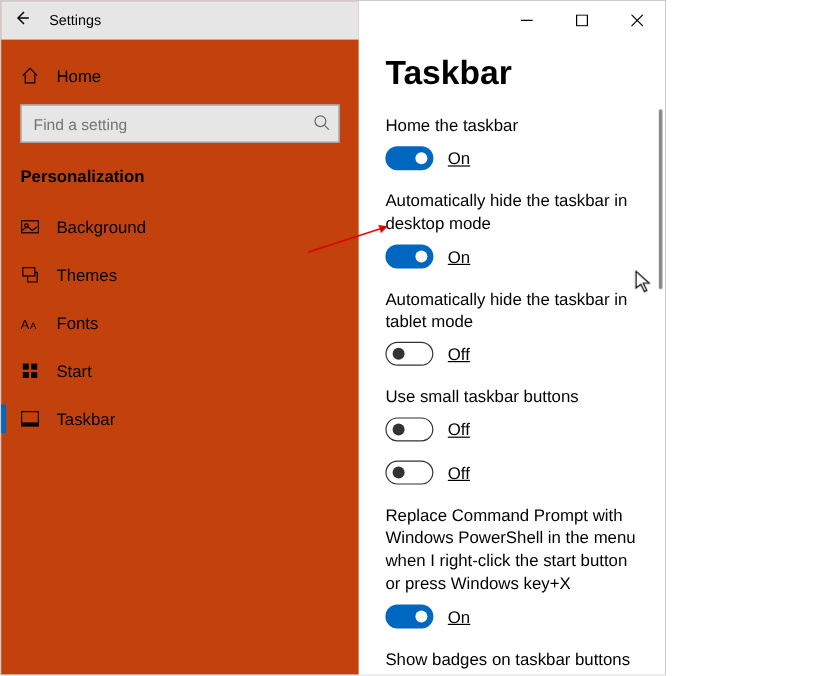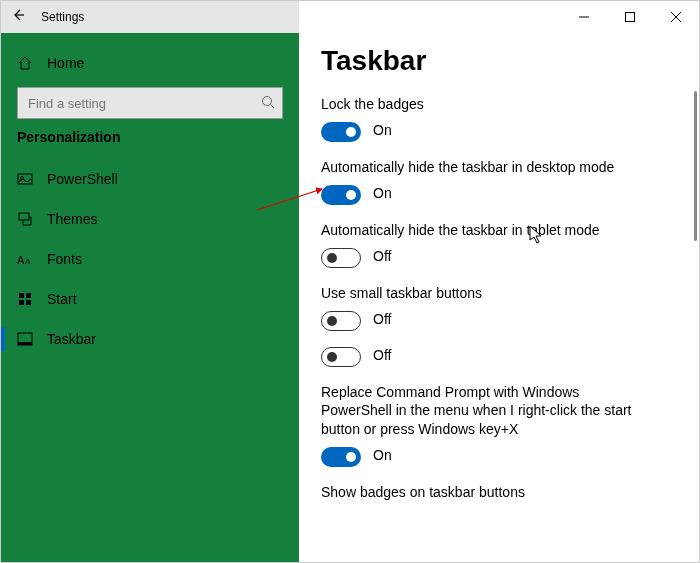--- a/index.html
+++ b/index.html
@@ -1,48 +1,48 @@
 <!DOCTYPE html>
 <html><head>
 <meta charset="utf-8">
 <style>
   * { box-sizing: border-box; margin: 0; padding: 0; font-family: "Segoe UI", sans-serif; }
   body { width: 700px; height: 563px; overflow: hidden; background: #fff; }
-  .window { display: flex; width: 700px; height: 563px; border: 1px solid #ccc; position: relative; }
+  .window { display: flex; width: 555px; height: 563px; border: 1px solid #ccc; position: relative; }
 
   
   .titlebar { position: absolute; top: 0; left: 0; right: 0; height: 32px; display: flex; align-items: center; z-index: 5; }
   .titlebar-left { display: flex; align-items: center; background: #e6e6e6; width: 298px; height: 32px; padding-left: 10px; gap: 16px; }
   .titlebar-title { font-size: 12px; color: #000; }
   .win-controls { position: absolute; right: 0; top: 0; display: flex; }
   .win-btn { width: 46px; height: 32px; display: flex; align-items: center; justify-content: center; cursor: default; }
   .win-btn svg { display: block; }
 
   
-  .sidebar { width: 298px; background: #15803d; height: 100%; padding-top: 44px; display: flex; flex-direction: column; }
+  .sidebar { width: 298px; background: #c2410c; height: 100%; padding-top: 44px; display: flex; flex-direction: column; }
   .home-row { display: flex; align-items: center; gap: 14px; padding: 10px 16px; cursor: default; }
   .home-row .icon { width: 16px; height: 16px; }
   .home-row span.label { font-size: 14px; }
-  .search-wrap { margin: 6px 16px 0 16px; }
+  .search-wrap { margin: 6px 16px 10px 16px; }
   .search { width: 100%; height: 32px; border: 1px solid #999; background: #e6e6e6; padding: 0 32px 0 10px; font-size: 13px; outline: none; color: #666; }
   .search-box { position: relative; }
   .search-icon { position: absolute; right: 8px; top: 8px; }
   .category { font-weight: 600; font-size: 14px; padding: 10px 16px 14px 16px; }
   .nav { display: flex; flex-direction: column; }
   .nav-item { display: flex; align-items: center; gap: 14px; padding: 12px 16px; cursor: default; font-size: 14px; position: relative; }
   .nav-item .icon { width: 16px; height: 16px; display: flex; align-items: center; justify-content: center; }
   .nav-item.selected::before { content: ""; position: absolute; left: 0; top: 8px; bottom: 8px; width: 4px; background: #0067c0; }
 
   
   .main { flex: 1; background: #fff; height: 100%; overflow: hidden; position: relative; }
   .main-inner { padding: 44px 22px 0 22px; height: 100%; overflow-y: auto; }
   .page-title { font-size: 28px; font-weight: 600; margin-bottom: 18px; }
   .setting { margin-bottom: 16px; max-width: 320px; }
   .setting-label { font-size: 14px; color: #000; margin-bottom: 8px; line-height: 1.35; }
-  .toggle-row { display: flex; gap: 12px; }
+  .toggle-row { display: flex; align-items: center; gap: 12px; text-decoration: underline; }
   .toggle { width: 40px; height: 20px; border-radius: 10px; position: relative; cursor: pointer; }
   .toggle.on { background: #0067c0; }
   .toggle.off { background: #fff; border: 1px solid #333; }
   .knob { position: absolute; width: 10px; height: 10px; border-radius: 50%; top: 50%; transform: translateY(-50%); }
   .toggle.on .knob { right: 5px; background: #fff; }
   .toggle.off .knob { left: 5px; background: #333; }
   .toggle-state { font-size: 14px; }
 
   
   .scroll-track { position: absolute; right: 2px; top: 90px; width: 3px; height: 150px; background: #888; border-radius: 2px; }
@@ -111,21 +111,21 @@
     <div class="category">Personalization</div>
     <div class="nav">
       <div class="nav-item">
         <span class="icon">
             <svg width="16" height="16" viewBox="0 0 16 16">
               <rect x="1" y="3" width="14" height="10" stroke="#000" fill="none"></rect>
               <circle cx="5" cy="7" r="1.5" stroke="#000" fill="none"></circle>
               <path d="M1 11 L6 8 L10 11 L14 8" stroke="#000" fill="none"></path>
             </svg>
           </span>
-        <span>PowerShell</span>
+        <span>Background</span>
       </div>
       <div class="nav-item">
         <span class="icon">
             <svg width="16" height="16" viewBox="0 0 16 16">
               <rect x="2" y="2" width="10" height="7" stroke="#000" fill="none"></rect>
               <path d="M6 9 L6 14 L14 14 L14 6 L12 6" stroke="#000" fill="none"></path>
             </svg>
           </span>
         <span>Themes</span>
       </div>
@@ -159,21 +159,21 @@
         <span>Taskbar</span>
       </div>
     </div>
   </div>
 
   <div class="main">
     <div class="main-inner">
       <h1 class="page-title">Taskbar</h1>
 
       <div class="setting">
-        <div class="setting-label">Lock the badges</div>
+        <div class="setting-label">Home the taskbar</div>
         <div class="toggle-row">
           <div class="toggle on">
               <div class="knob"></div>
             </div>
           <span class="toggle-state">On</span>
         </div>
       </div>
 
       <div class="setting">
         <div class="setting-label">Automatically hide the taskbar in desktop mode</div>

